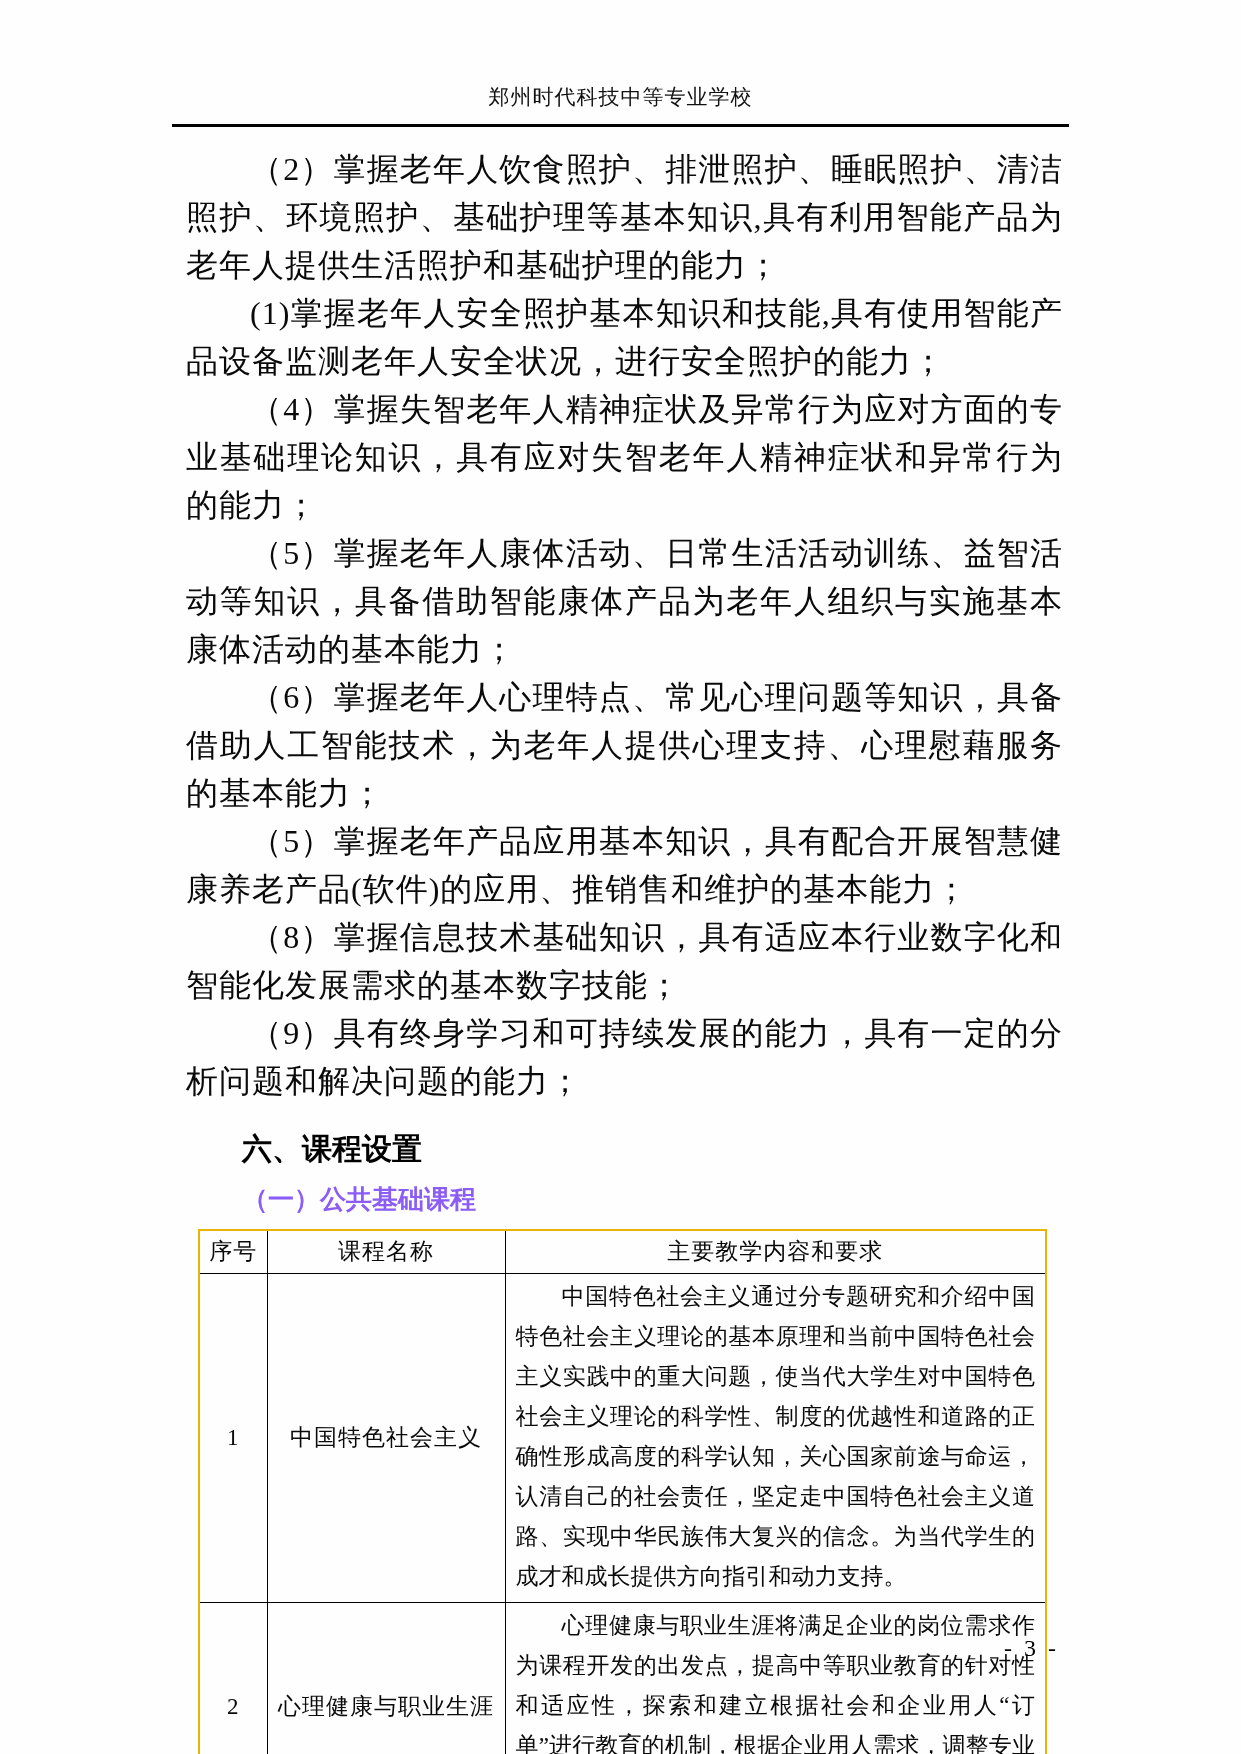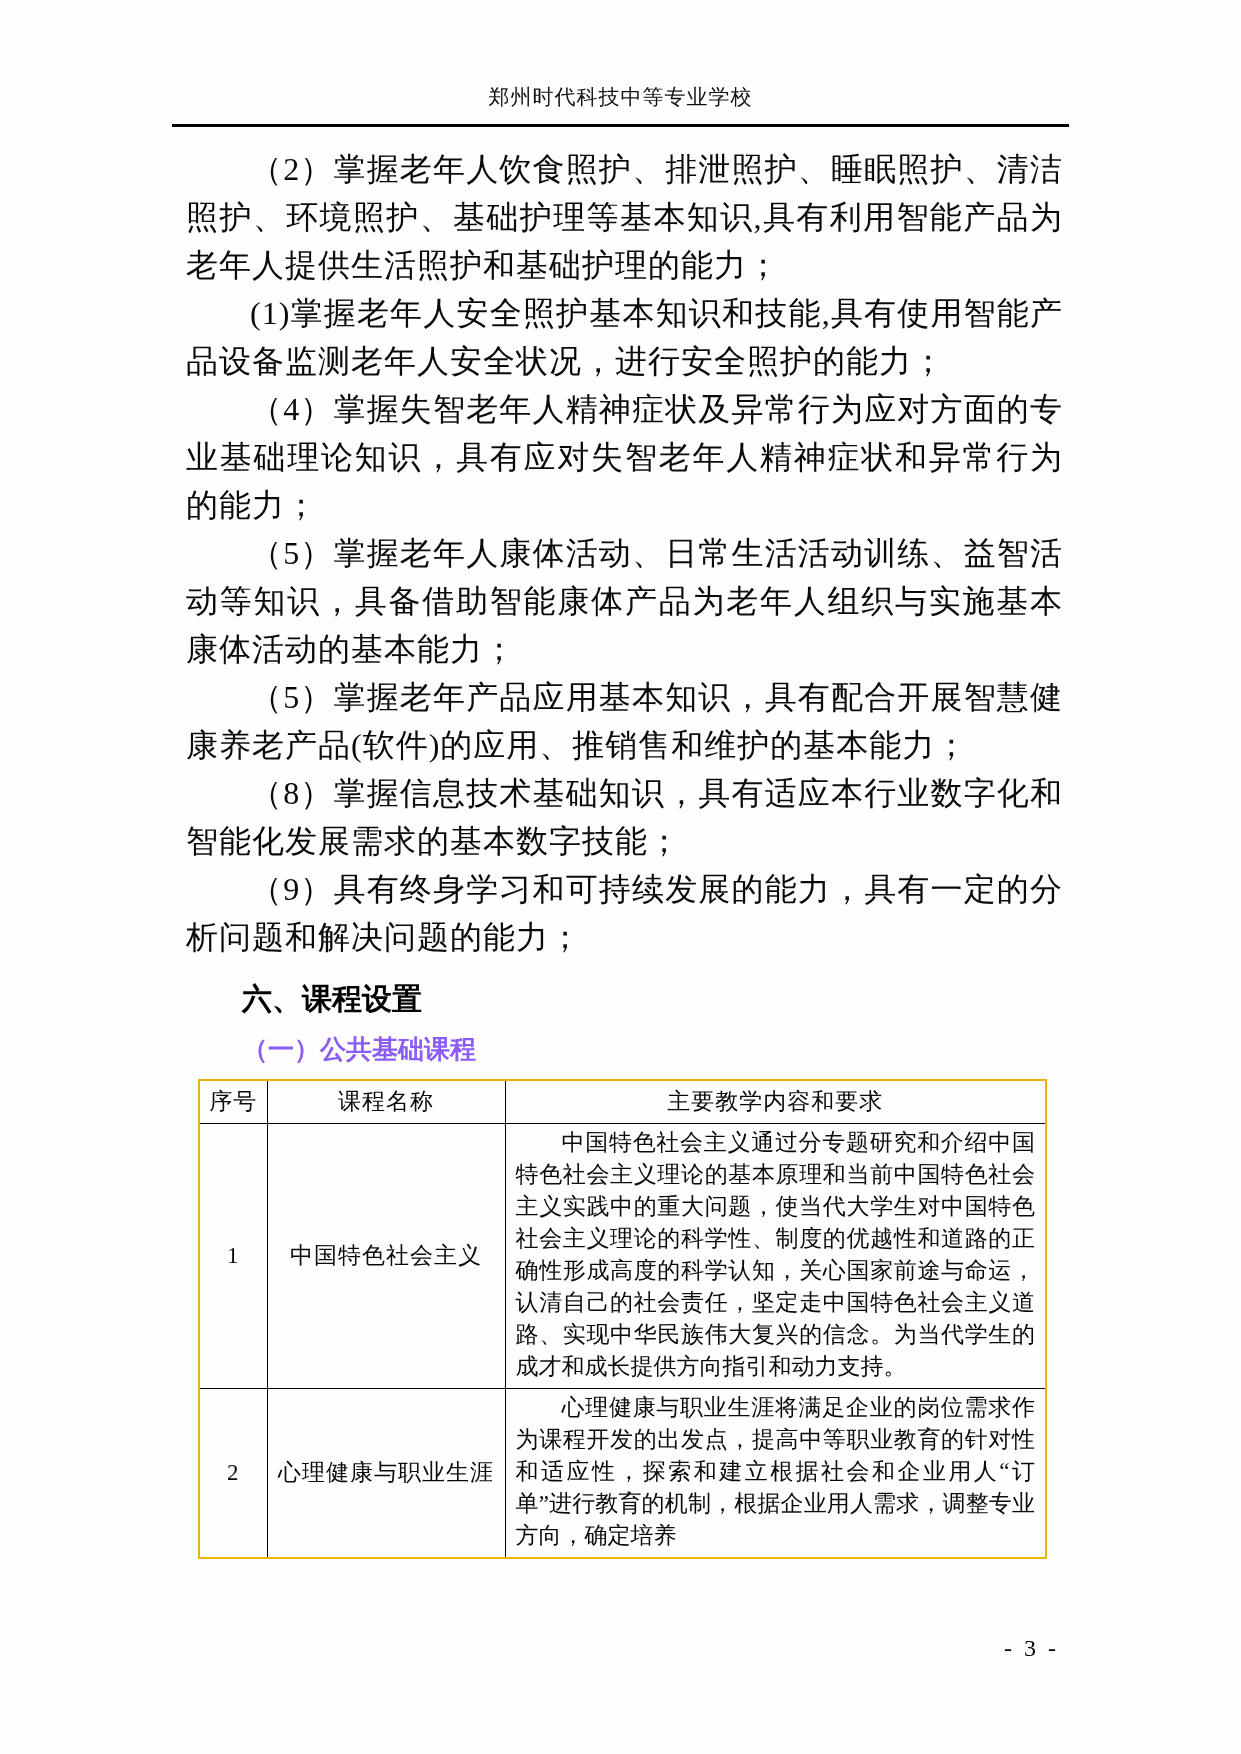--- a/index.html
+++ b/index.html
@@ -33,21 +33,21 @@
   .para {
     font-size: 32px;
     line-height: 48px;
     text-align: justify;
     text-justify: inter-character;
     text-indent: 2em;
     letter-spacing: 1px;
     color: #0a0a0a;
   }
   .section-heading {
-    margin: 16px 0 0 56px;
+    margin: 22px 0 0 56px;
     font-family: "Liberation Sans", "DejaVu Sans", sans-serif;
     font-weight: bold;
     font-size: 30px;
     line-height: 44px;
     color: #000;
   }
   .section-intro {
     margin-top: 10px;
     font-size: 28px;
     line-height: 48px;
@@ -86,21 +86,21 @@
     vertical-align: middle;
     letter-spacing: 1px;
   }
   td.td-num, td.td-course {
     text-align: center;
     vertical-align: middle;
     letter-spacing: 1px;
   }
   td.td-content {
     padding: 3px 10px 5px 10px;
-    line-height: 32px;
+    line-height: 40px;
     text-align: justify;
     text-justify: inter-character;
     text-indent: 2em;
     vertical-align: top;
     margin-left: 14px;
   }
   
   .footer-page-number {
     position: absolute;
     right: 182px;
@@ -119,20 +119,21 @@
     <div class="header-title">郑州时代科技中等专业学校</div>
     <hr class="header-rule">
   </div>
 
   <div class="content">
 
     <p class="para">（2）掌握老年人饮食照护、排泄照护、睡眠照护、清洁照护、环境照护、基础护理等基本知识,具有利用智能产品为老年人提供生活照护和基础护理的能力；</p>
     <p class="para">(1)掌握老年人安全照护基本知识和技能,具有使用智能产品设备监测老年人安全状况，进行安全照护的能力；</p>
     <p class="para">（4）掌握失智老年人精神症状及异常行为应对方面的专业基础理论知识，具有应对失智老年人精神症状和异常行为的能力；</p>
     <p class="para">（5）掌握老年人康体活动、日常生活活动训练、益智活动等知识，具备借助智能康体产品为老年人组织与实施基本康体活动的基本能力；</p>
+    <p class="para">（6）掌握老年人心理特点、常见心理问题等知识，具备借助人工智能技术，为老年人提供心理支持、心理慰藉服务的基本能力；</p>
     <p class="para">（5）掌握老年产品应用基本知识，具有配合开展智慧健康养老产品(软件)的应用、推销售和维护的基本能力；</p>
     <p class="para">（8）掌握信息技术基础知识，具有适应本行业数字化和智能化发展需求的基本数字技能；</p>
     <p class="para">（9）具有终身学习和可持续发展的能力，具有一定的分析问题和解决问题的能力；</p>
 
     <h2 class="section-heading">六、课程设置</h2>
     <h3 class="subsection-heading">（一）公共基础课程</h3>
 
     <table class="courses">
       <colgroup>
         <col class="c1">

